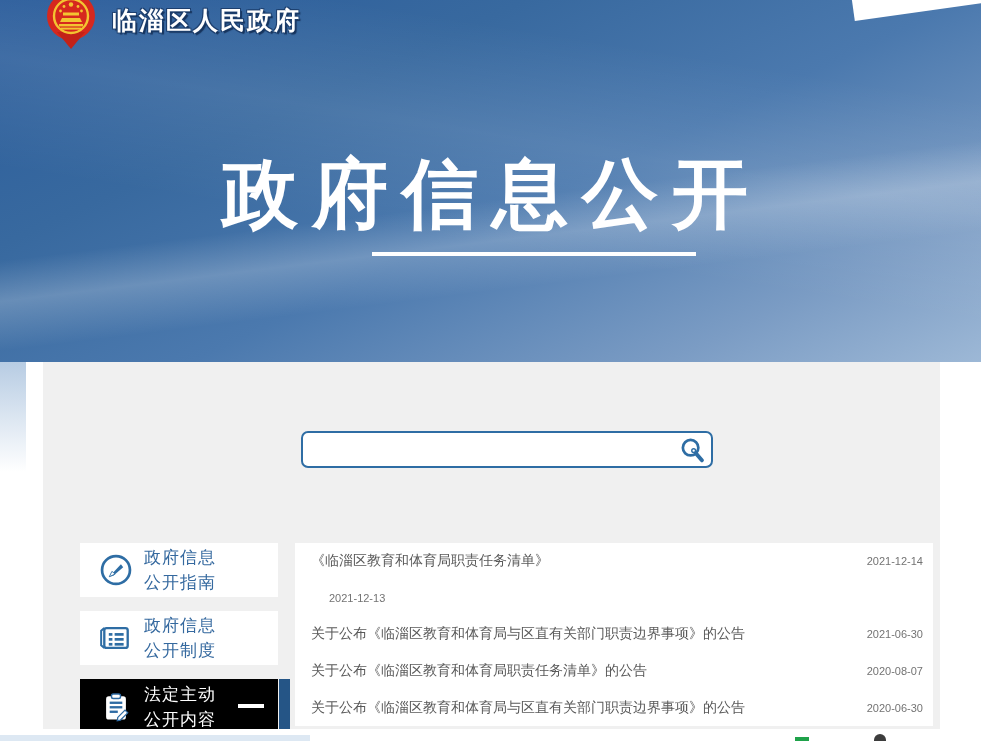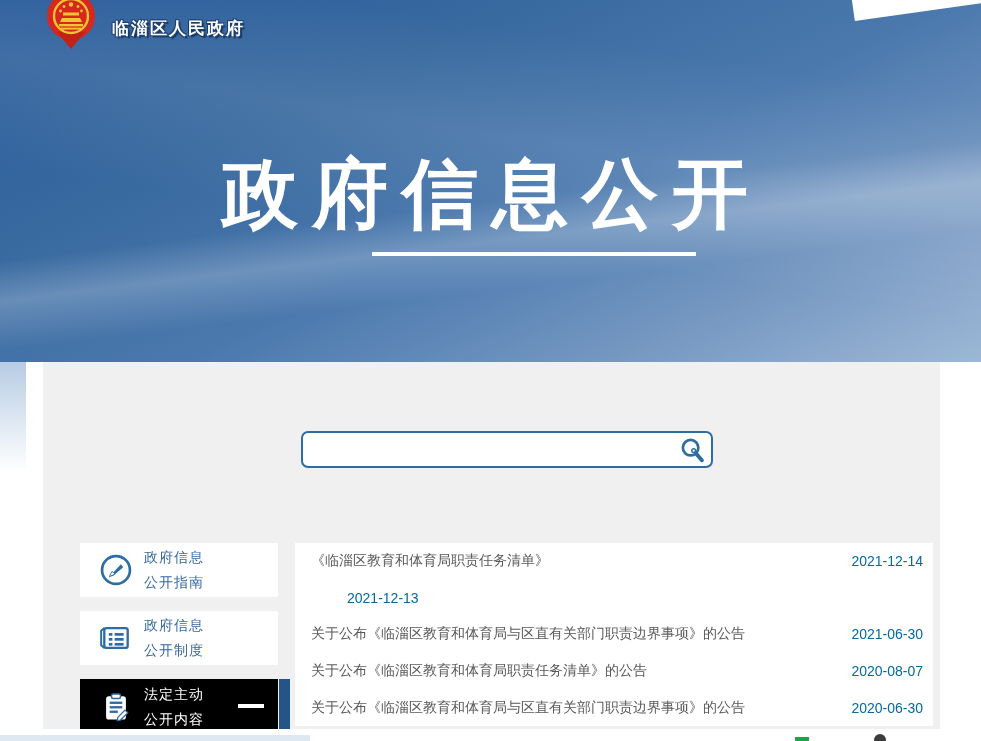--- a/index.html
+++ b/index.html
@@ -18,21 +18,21 @@
     background:linear-gradient(to bottom, rgba(255,255,255,0) 0%, rgba(255,255,255,.09) 50%, rgba(255,255,255,0) 100%);
     transform:rotate(9deg); }
   .banner .corner-wedge { position:absolute; right:-30px; top:-34px; width:160px; height:44px;
     background:#ffffff; transform:rotate(-8deg); }
   .below-banner-tint { position:absolute; left:0; top:362px; width:26px; height:110px;
     background:linear-gradient(to bottom, #b7cce3, rgba(255,255,255,0)); }
 
   
   .emblem { position:absolute; left:44px; top:-9px; width:54px; height:58px; }
 
-  .site-name { position:absolute; left:112px; top:17px; font-size:17px; font-weight:bold;
+  .site-name { position:absolute; left:112px; top:4px; font-size:25px; font-weight:bold;
     color:#ffffff; letter-spacing:2px;
     text-shadow:-1px -1px 0 #1d3f6e, 1px -1px 0 #1d3f6e, -1px 1px 0 #1d3f6e, 2px 2px 1px #16335c; }
 
   .dept-btn { position:absolute; left:53px; top:61px; width:233px; height:34px;
     background:#ffffff; border-radius:6px; box-shadow:0 1px 3px rgba(20,50,90,.25);
     display:flex; align-items:center; justify-content:center;
     font-size:17px; color:#2f6ba0; cursor:pointer; }
 
   .banner-title { position:absolute; left:222px; top:152px; font-size:76px; font-weight:bold;
     color:#ffffff; letter-spacing:14px; line-height:1.1; white-space:nowrap; }
@@ -47,35 +47,35 @@
   .search-input { flex:1; height:100%; border:none; outline:none; background:transparent;
     padding:0 10px; font-size:15px; color:#333; }
   .search-btn { width:40px; height:100%; border:none; background:transparent; cursor:pointer;
     display:flex; align-items:center; justify-content:center; }
 
   
   .side-card { position:absolute; left:80px; width:198px; height:54px; background:#ffffff;
     display:flex; align-items:center; cursor:pointer; }
   .side-card .icon-box { width:38px; height:38px; margin-left:17px; flex:0 0 auto;
     display:flex; align-items:center; justify-content:center; }
-  .side-card .labels { margin-left:9px; font-size:14px; line-height:25px; color:#35699f; letter-spacing:1px; }
+  .side-card .labels { margin-left:9px; font-size:17px; line-height:25px; color:#35699f; letter-spacing:1px; }
   .side-card.c1 { top:543px; }
   .side-card.c2 { top:611px; }
   .side-card.c3 { top:679px; height:56px; background:#000000; }
   .side-card.c3 .labels { color:#ffffff; }
   .side-card.c3::after { content:""; position:absolute; right:-12px; top:0; width:11px; height:100%; background:#255586; }
   .collapse-minus { position:absolute; right:14px; top:25px; width:26px; height:4px; background:#ffffff; }
 
   
   .list-panel { position:absolute; left:295px; top:543px; width:638px; height:183px; background:#ffffff;
     display:flex; flex-direction:column; }
   .row { flex:1; display:flex; align-items:center; padding:0 10px 0 16px; }
   .row .title { flex:1; font-size:14px; color:#595959; white-space:nowrap; overflow:hidden;
     text-overflow:ellipsis; cursor:pointer; }
-  .row .date { font-size:14px; color:#0369a1; margin-left:36px; }
+  .row .date { font-size:11px; color:#737373; margin-left:18px; }
 
   
   .footer-strip { position:absolute; left:0; top:729px; width:981px; height:12px; background:#ffffff; }
   .footer-tint { position:absolute; left:0; top:735px; width:310px; height:6px; background:#dde8f3; }
   .mini-green { position:absolute; left:795px; top:737px; width:14px; height:4px; background:#1fa24a; }
   .mini-dark { position:absolute; left:874px; top:734px; width:12px; height:7px; background:#3c3c3c;
     border-radius:6px 6px 0 0; }
 </style>
 </head>
 <body>

